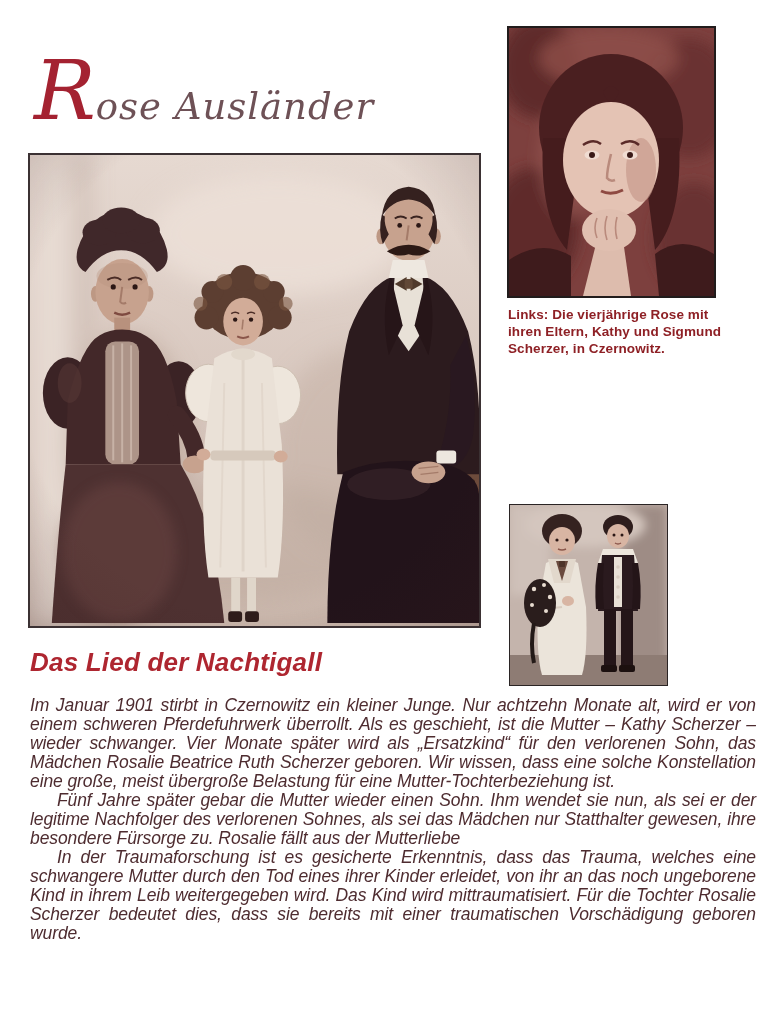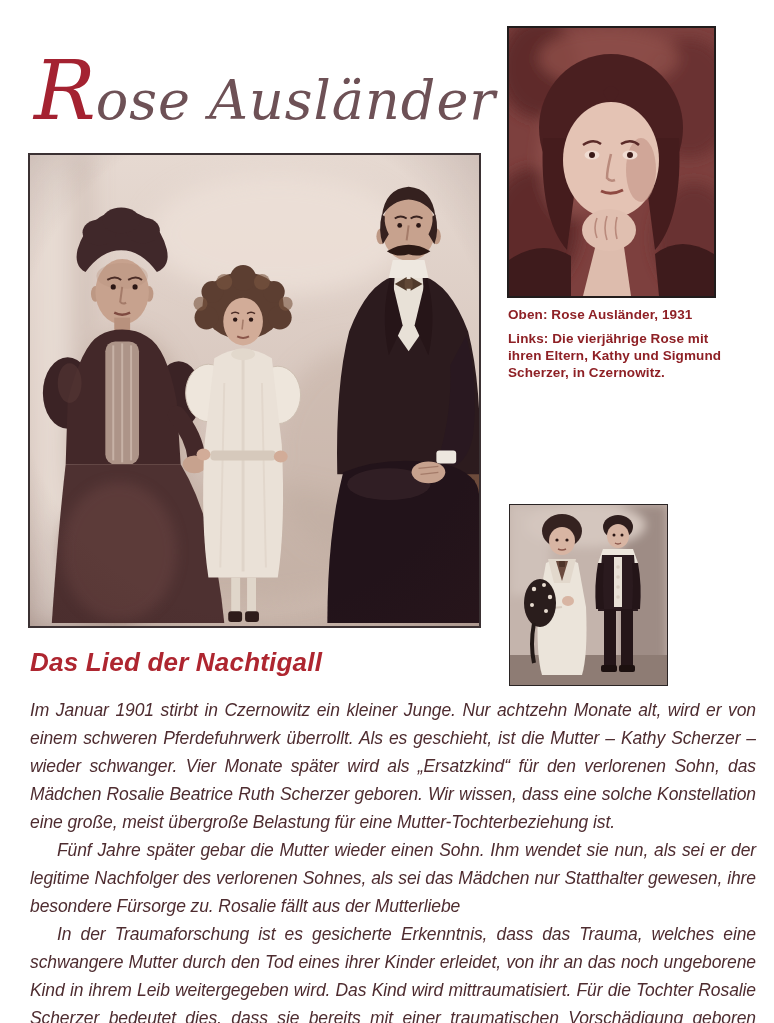--- a/index.html
+++ b/index.html
@@ -6,41 +6,41 @@
   .page{
     position:relative;width:774px;height:1023px;background:#ffffff;overflow:hidden;
     font-family:"Liberation Sans",sans-serif;
   }
   
   .title{
     position:absolute;left:34px;top:50px;white-space:nowrap;
     font-family:"DejaVu Serif","Liberation Serif",serif;font-style:italic;
   }
   .title .initial{font-size:82px;color:#a42231;line-height:1;font-style:italic;}
-  .title .rest{font-size:54px;color:#6e5156;letter-spacing:1px;text-align:right;}
+  .title .rest{font-size:37px;color:#6e5156;letter-spacing:1px;text-align:right;}
   
   .photo{position:absolute;margin:0;padding:0;box-sizing:border-box;background:#d8c8c0;}
   .photo svg{display:block;width:100%;height:100%;}
   .main-photo{left:28px;top:153px;width:453px;height:475px;border:2px solid #3b3133;}
   .portrait-photo{left:507px;top:26px;width:209px;height:272px;border:2px solid #211c1c;}
   .small-photo{left:509px;top:504px;width:159px;height:182px;border:1px solid #2a2424;}
   
   .captions{position:absolute;left:508px;top:306px;width:240px;}
   .cap{
     margin:0 0 7px 0;font-size:13.5px;font-weight:bold;line-height:17px;
     color:#8e2025;white-space:pre-line;letter-spacing:0.1px;
   }
   
   .article{position:absolute;left:30px;top:648px;width:726px;font-style:italic;}
   .article h2{
     margin:0 0 19px 0;font-size:26px;line-height:29px;font-weight:bold;color:#ae2630;
     letter-spacing:0.2px;
   }
   .body-p{
-    margin:0;font-size:17.5px;line-height:28px;color:#4e2c30;text-align:justify;
+    margin:0;font-size:17.5px;line-height:19px;color:#4e2c30;text-align:justify;
     letter-spacing:-0.1px;
   }
   .body-p.indent{text-indent:27px;}
 </style>
 </head>
 <body>
 
 <div class="page">
 
   <header class="title">
@@ -231,21 +231,20 @@
         <path d="M88 190 q-4 10 0 20"></path>
           <path d="M98 188 q-4 12 0 24"></path>
           <path d="M108 189 q-3 11 0 22"></path>
       </g>
       <path d="M0 232 Q32 210 62 228 L62 268 L0 268 Z" fill="#3e1b1c"></path>
       <path d="M205 226 Q172 206 146 226 L150 268 L205 268 Z" fill="#3e1b1c"></path>
     </svg>
   </figure>
 
   <aside class="captions">
-    <p class="cap">Oben: Rose Ausländer, 1931</p>
     <p class="cap">Links: Die vierjährige Rose mit
 ihren Eltern, Kathy und Sigmund
 Scherzer, in Czernowitz.</p>
   </aside>
 
   <figure class="photo small-photo">
     <svg viewBox="0 0 157 180" preserveAspectRatio="none">
       <defs>
           <filter id="sblur">
             <feGaussianBlur stdDeviation="5"></feGaussianBlur>

